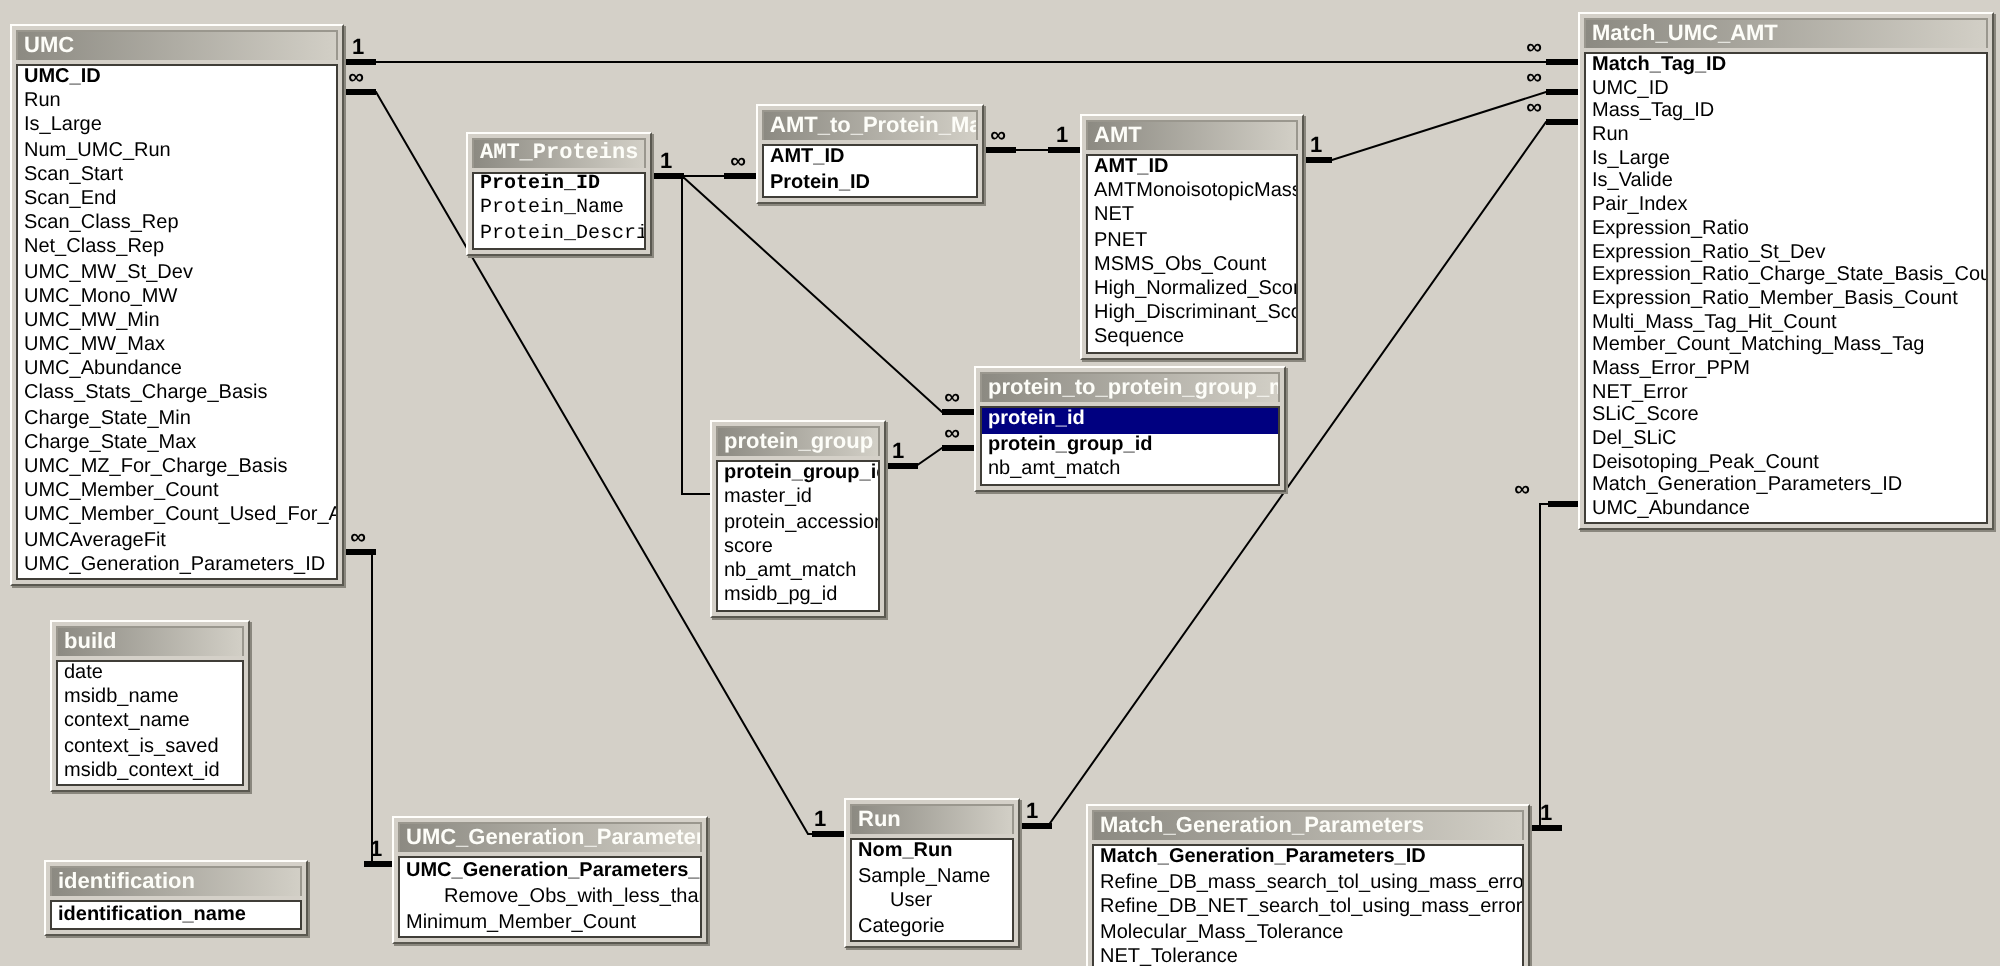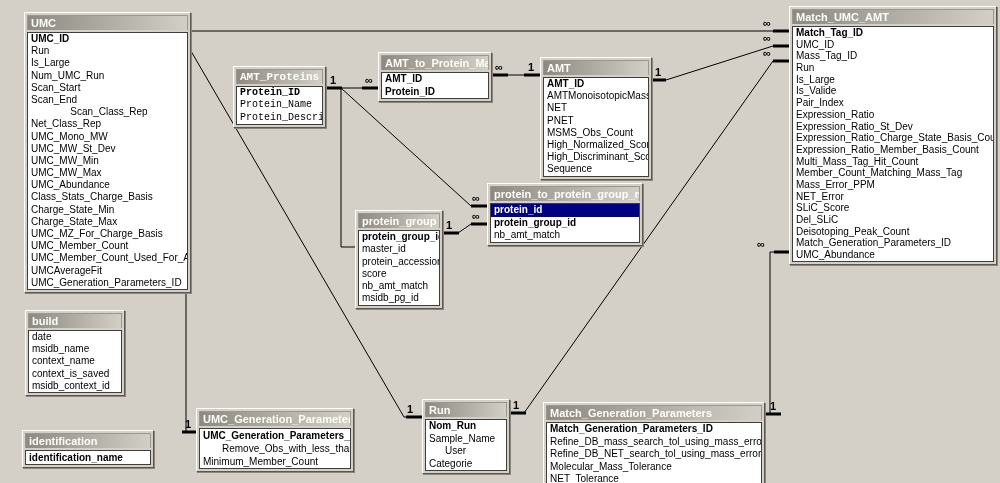--- a/index.html
+++ b/index.html
@@ -87,33 +87,33 @@
       <line x1="443" y1="233" x2="459" y2="233" class="tick"></line>
       <line x1="471" y1="224" x2="487" y2="224" class="tick"></line>
       <text x="449" y="229" text-anchor="middle" class="card">1</text>
       <text x="476" y="220" text-anchor="middle" class="card">∞</text>
       <polyline points="765,414 770,414 770,252 789,252" class="rel"></polyline>
       <line x1="765" y1="414" x2="781" y2="414" class="tick"></line>
       <line x1="774" y1="252" x2="789" y2="252" class="tick"></line>
       <text x="773" y="410" text-anchor="middle" class="card">1</text>
       <text x="761" y="248" text-anchor="middle" class="card">∞</text>
     </svg>
-<div class="tbl" style="left: 5px; top: 12px; width: 167px; margin-left: 19px;">
+<div class="tbl" style="left: 5px; top: 12px; width: 167px;">
       <div class="hdr">UMC</div>
       <div class="body">
         <div class="row pk" style="height: 12.2px; line-height: 12.2px;">UMC_ID</div>
         <div class="row" style="height: 12.2px; line-height: 12.2px;">Run</div>
         <div class="row" style="height: 12.2px; line-height: 12.2px;">Is_Large</div>
         <div class="row" style="height: 12.2px; line-height: 12.2px;">Num_UMC_Run</div>
         <div class="row" style="height: 12.2px; line-height: 12.2px;">Scan_Start</div>
         <div class="row" style="height: 12.2px; line-height: 12.2px;">Scan_End</div>
-        <div class="row" style="height: 12.2px; line-height: 12.2px; text-align: center;">Scan_Class_Rep</div>
+        <div class="row" style="height: 12.2px; line-height: 12.2px;">Scan_Class_Rep</div>
         <div class="row" style="height: 12.2px; line-height: 12.2px;">Net_Class_Rep</div>
+        <div class="row" style="height: 12.2px; line-height: 12.2px;">UMC_MW_St_Dev</div>
         <div class="row" style="height: 12.2px; line-height: 12.2px;">UMC_Mono_MW</div>
-        <div class="row" style="height: 12.2px; line-height: 12.2px;">UMC_MW_St_Dev</div>
         <div class="row" style="height: 12.2px; line-height: 12.2px;">UMC_MW_Min</div>
         <div class="row" style="height: 12.2px; line-height: 12.2px;">UMC_MW_Max</div>
         <div class="row" style="height: 12.2px; line-height: 12.2px;">UMC_Abundance</div>
         <div class="row" style="height: 12.2px; line-height: 12.2px;">Class_Stats_Charge_Basis</div>
         <div class="row" style="height: 12.2px; line-height: 12.2px;">Charge_State_Min</div>
         <div class="row" style="height: 12.2px; line-height: 12.2px;">Charge_State_Max</div>
         <div class="row" style="height: 12.2px; line-height: 12.2px;">UMC_MZ_For_Charge_Basis</div>
         <div class="row" style="height: 12.2px; line-height: 12.2px;">UMC_Member_Count</div>
         <div class="row" style="height: 12.2px; line-height: 12.2px;">UMC_Member_Count_Used_For_Abu</div>
         <div class="row" style="height: 12.2px; line-height: 12.2px;">UMCAverageFit</div>

